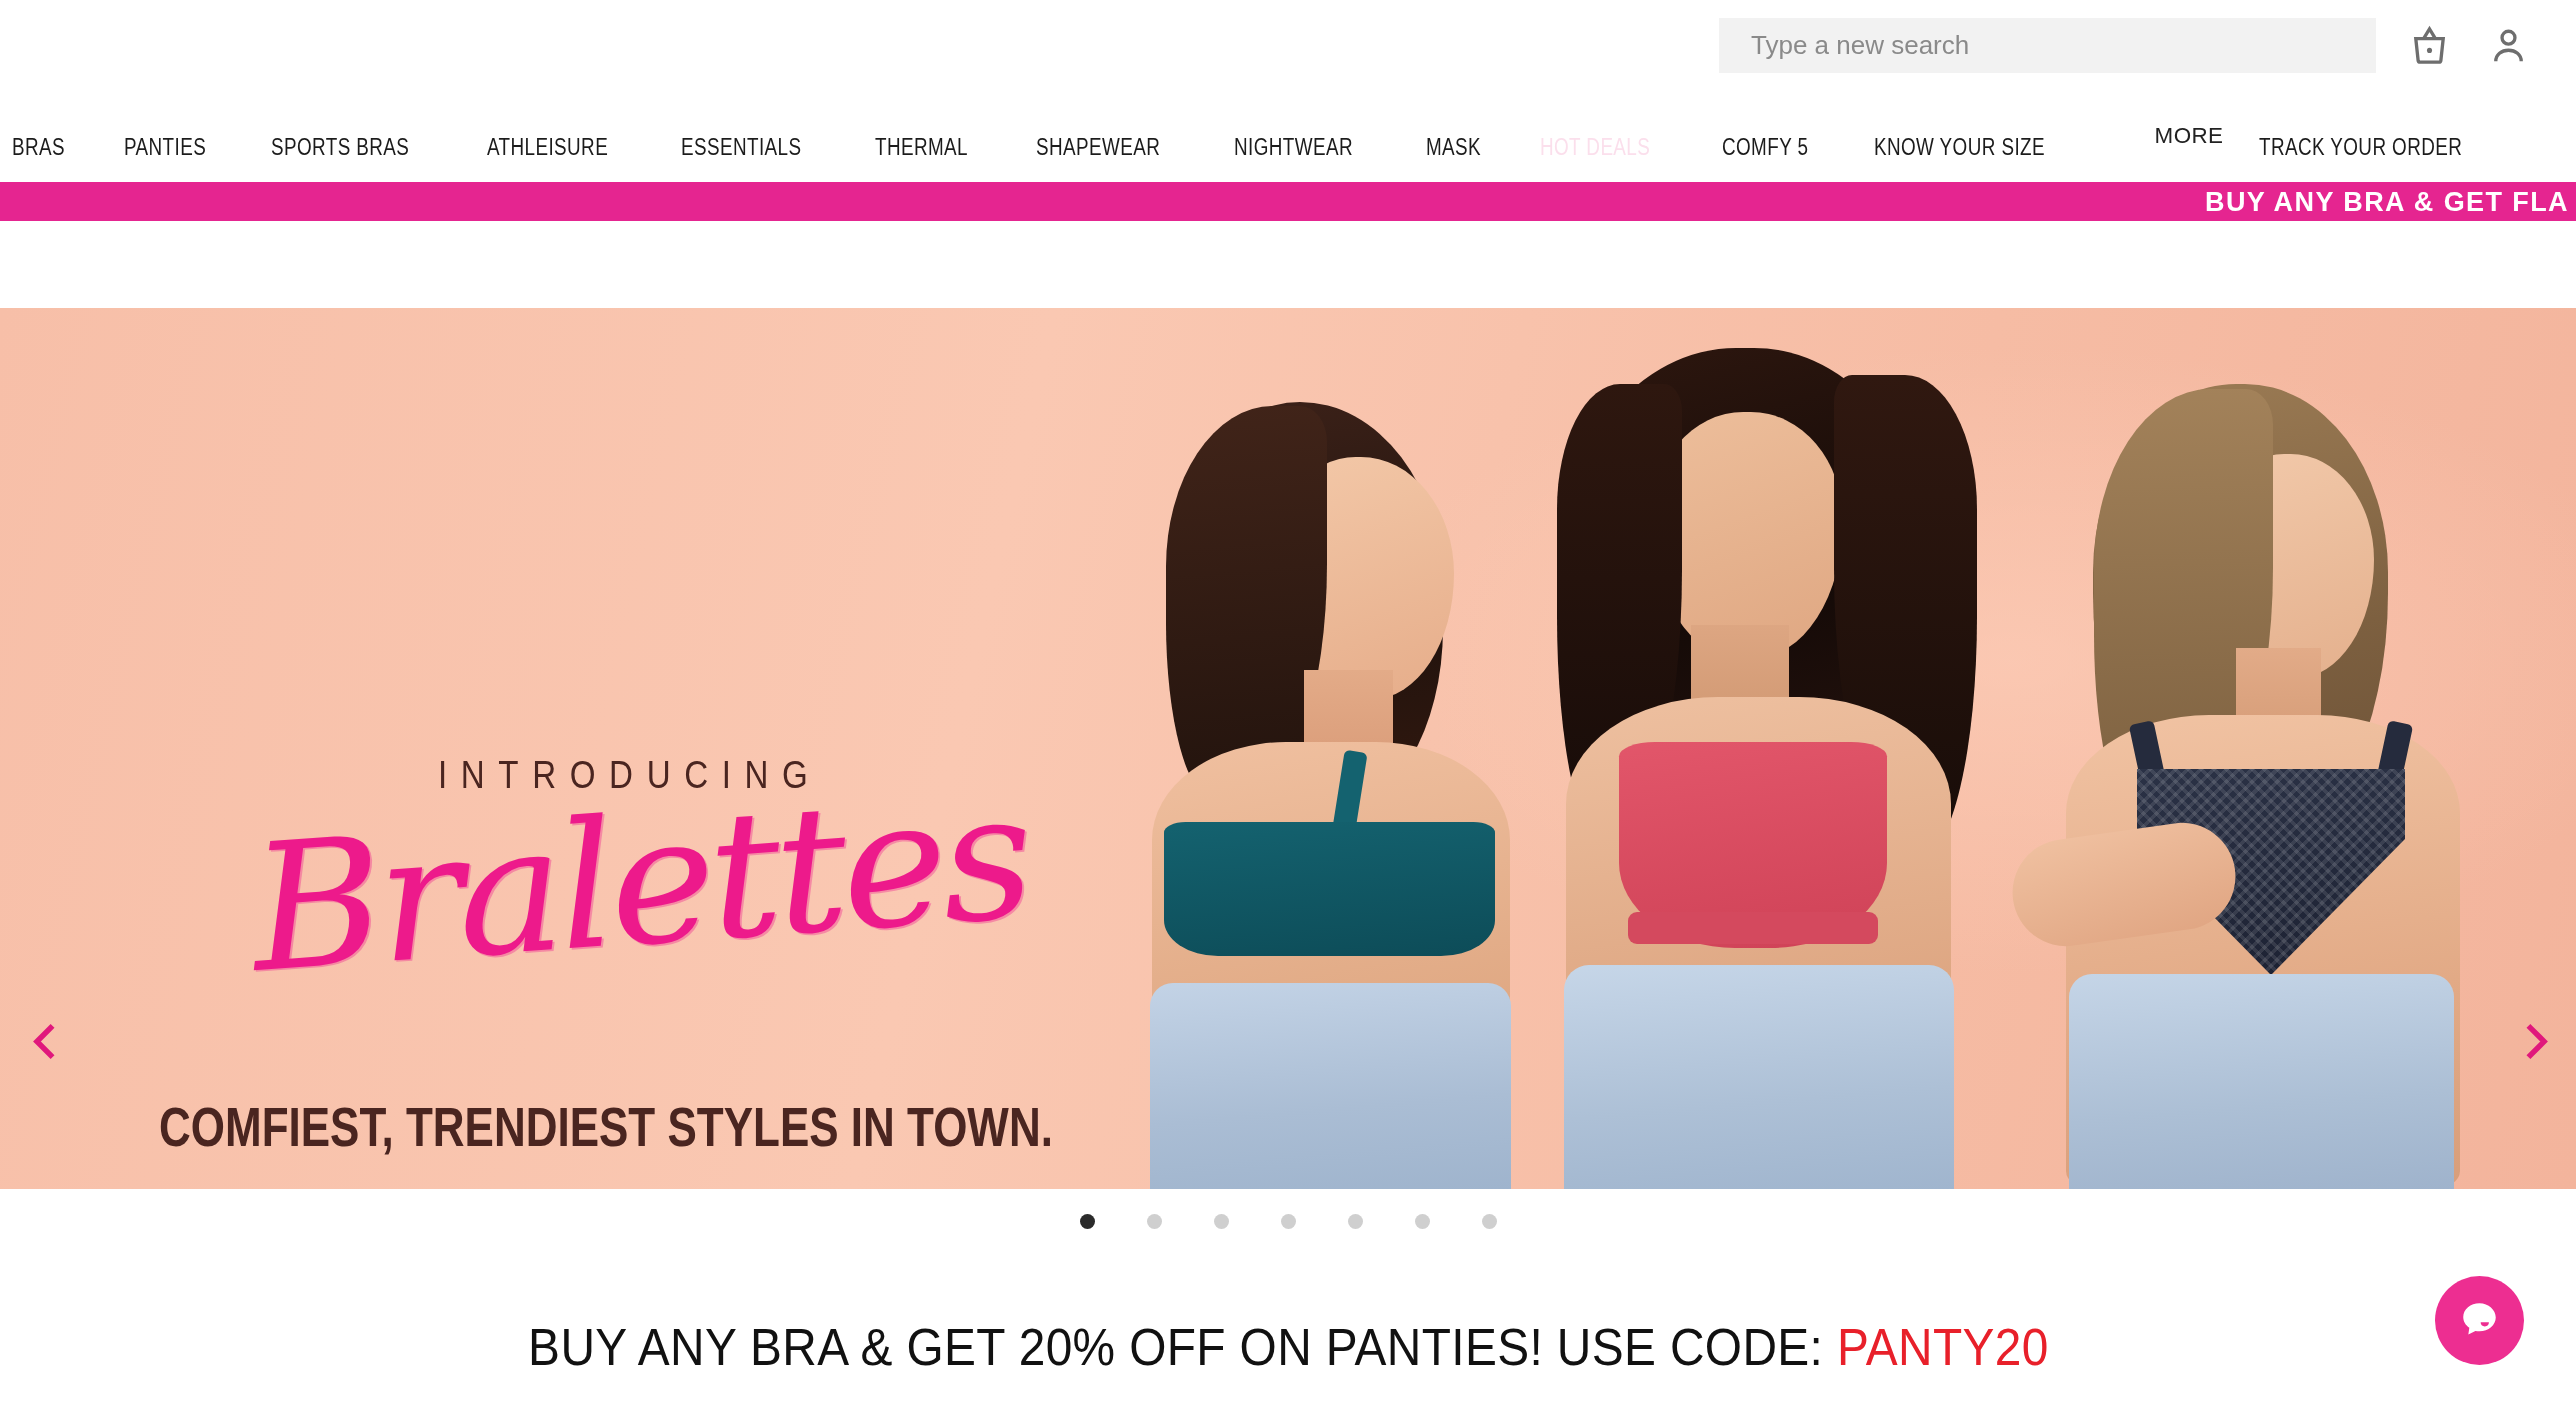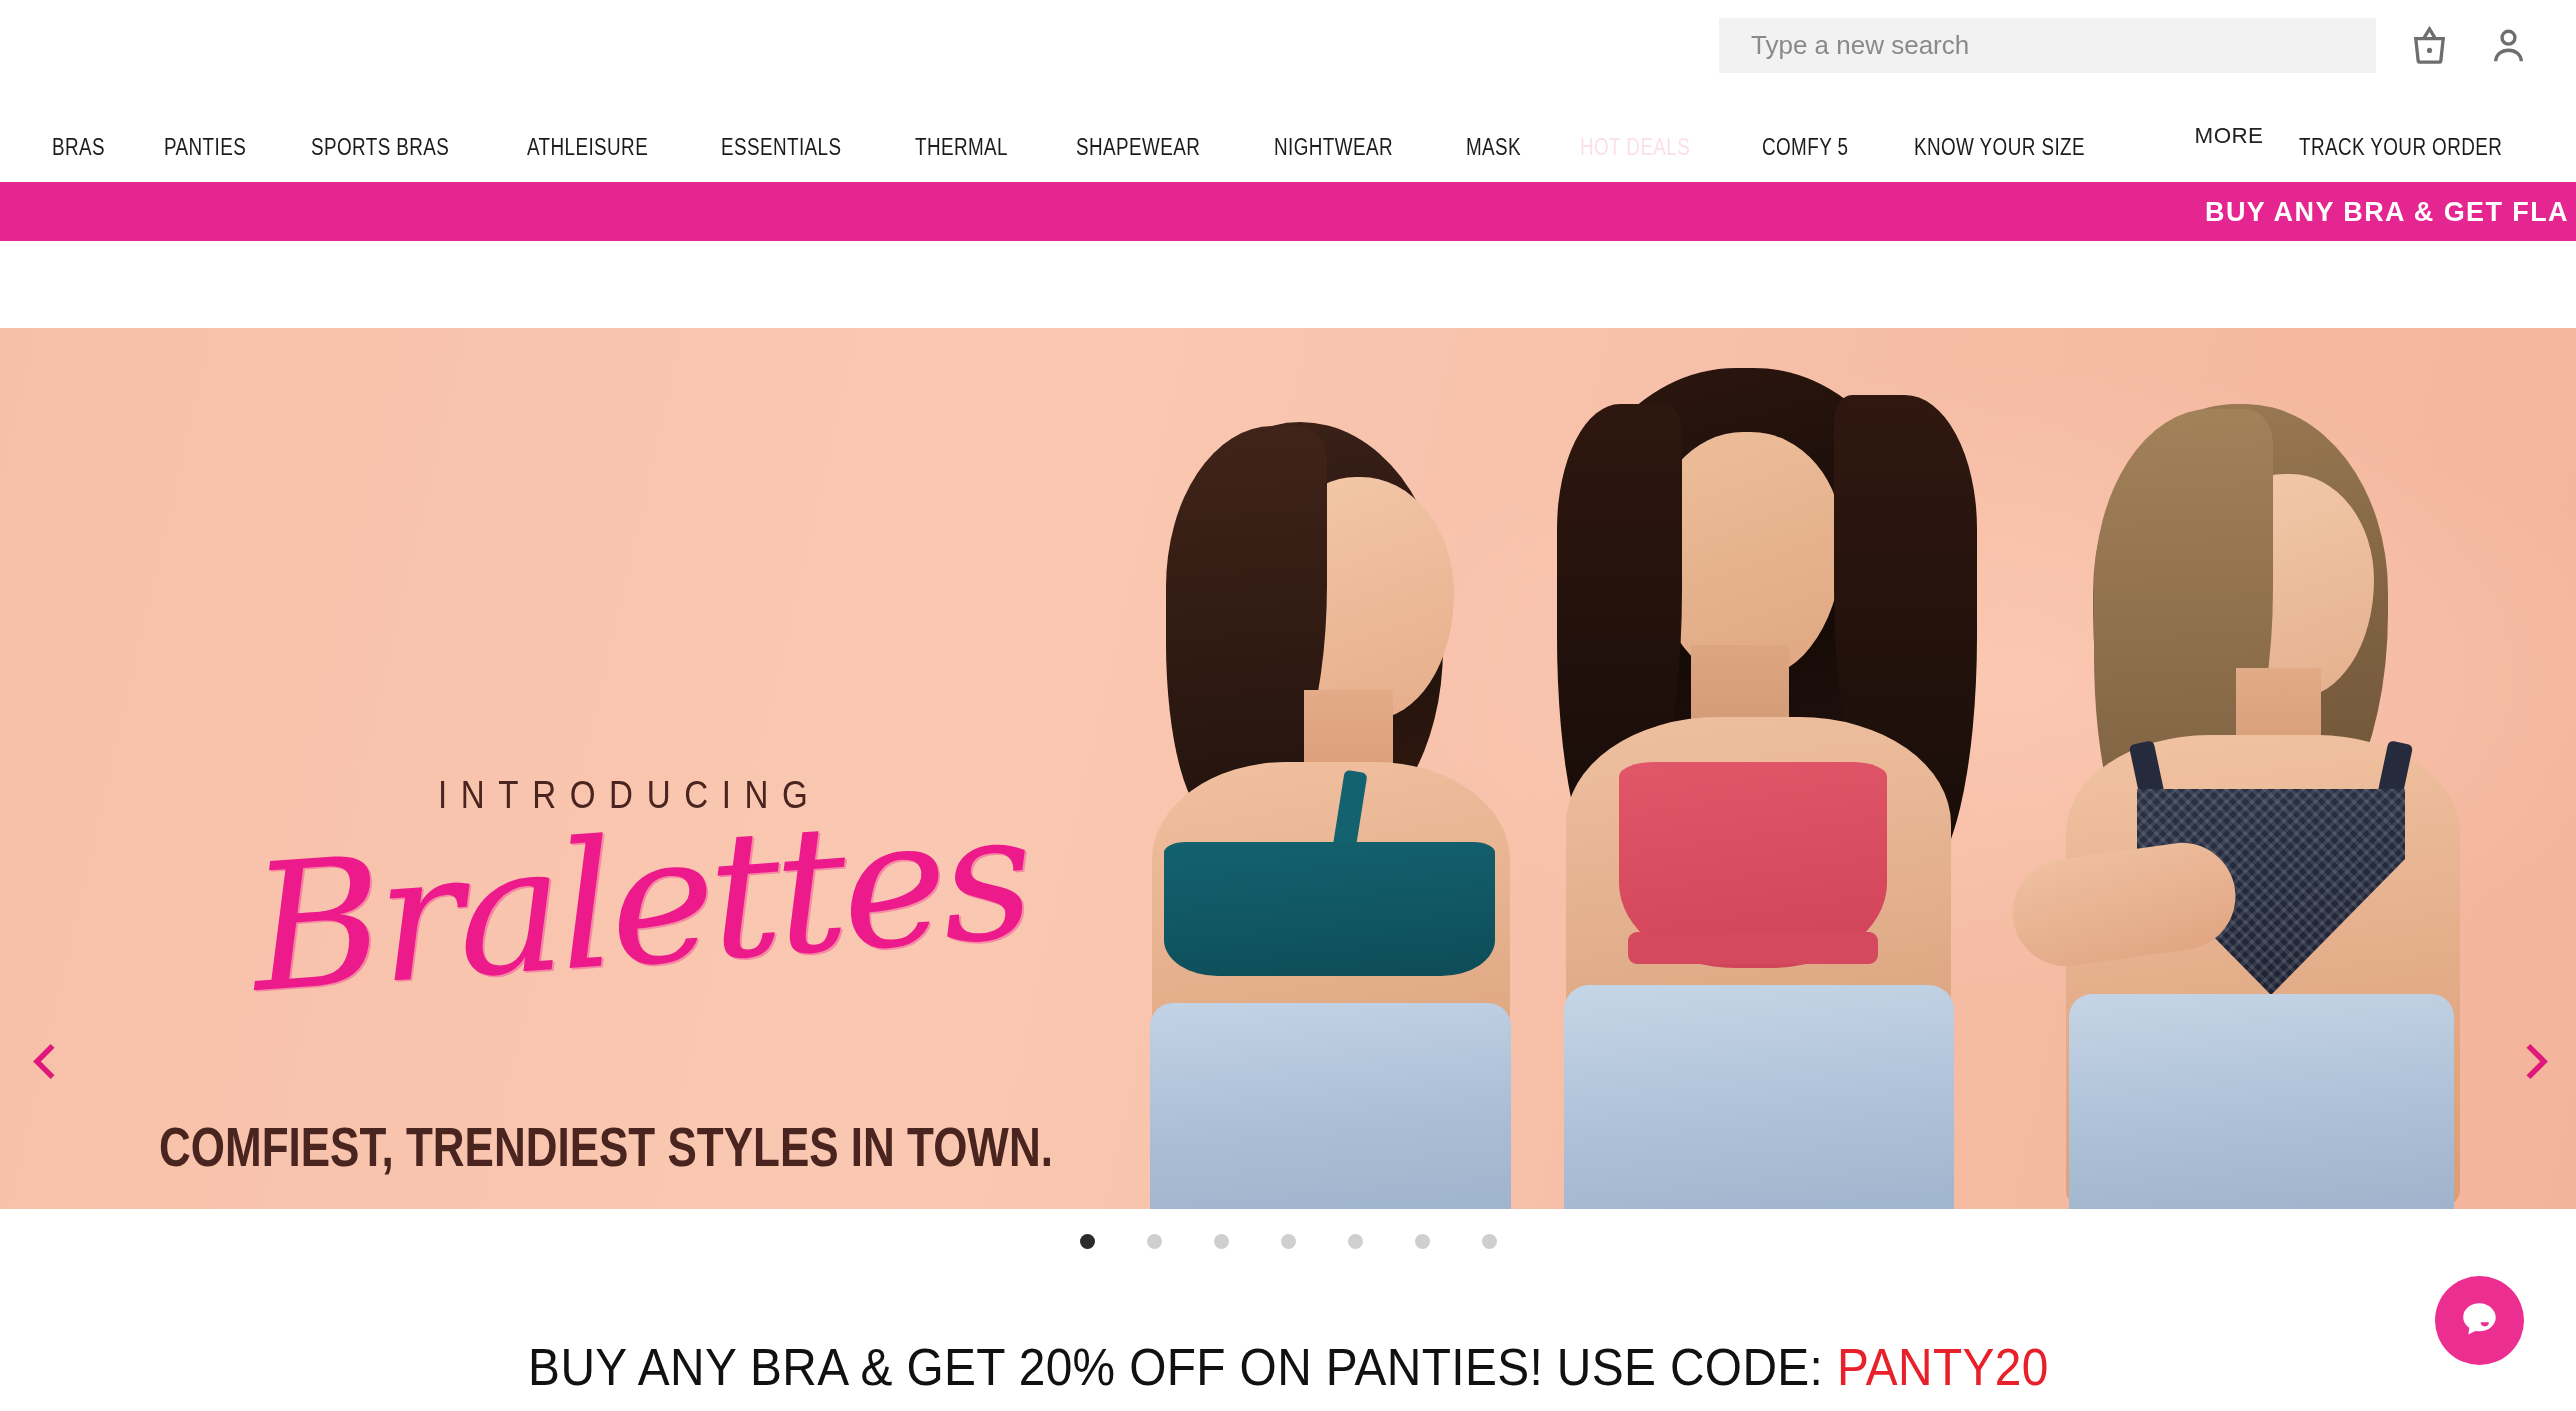--- a/index.html
+++ b/index.html
@@ -25,39 +25,39 @@
   .search-input::placeholder { color:#8a8a8a; font-weight:300; }
 
   .icon-btn { position:absolute; top:23px; width:47px; height:47px; }
   .icon-cart { left:2406px; }
   .icon-user { left:2485px; }
   .icon-btn svg { width:100%; height:100%; display:block; }
 
   
   .nav {
     position:relative; width:2496px; height:70px; background:#fff;
-    display:flex; align-items:center; padding-left:52px;
+    display:flex; align-items:center; padding-left:12px;
   }
   .nav-item {
     font-family:"Liberation Sans Narrow","Liberation Sans", sans-serif;
     font-size:23px; color:#1c1c1c; letter-spacing:0.5px;
     white-space:nowrap; margin-right:47px;
     transform:scaleX(0.82); transform-origin:left center;
     display:inline-block;
   }
   .nav-item.hot { color:#fbdfec; }
   .nav-item.more {
     transform:none; font-family:"Liberation Sans", sans-serif;
     font-size:22.4px; letter-spacing:0.4px; position:relative; top:-10.7px;
     margin-right:36px; margin-left:25px; color:#222;
   }
 
   
   .promo-bar {
-    position:relative; width:2576px; height:59px; background:#E52590;
+    position:relative; width:2576px; height:39px; background:#E52590;
     overflow:hidden; white-space:nowrap;
   }
   .promo-bar .marquee-text {
     position:absolute; left:2205px; top:50%; transform:translateY(-50%);
     color:#fff; font-size:27px; font-weight:700; letter-spacing:1.4px;
     white-space:nowrap; font-family:"Liberation Sans", sans-serif;
   }
 
   .white-gap { width:2576px; height:87px; background:#fff; }
 

